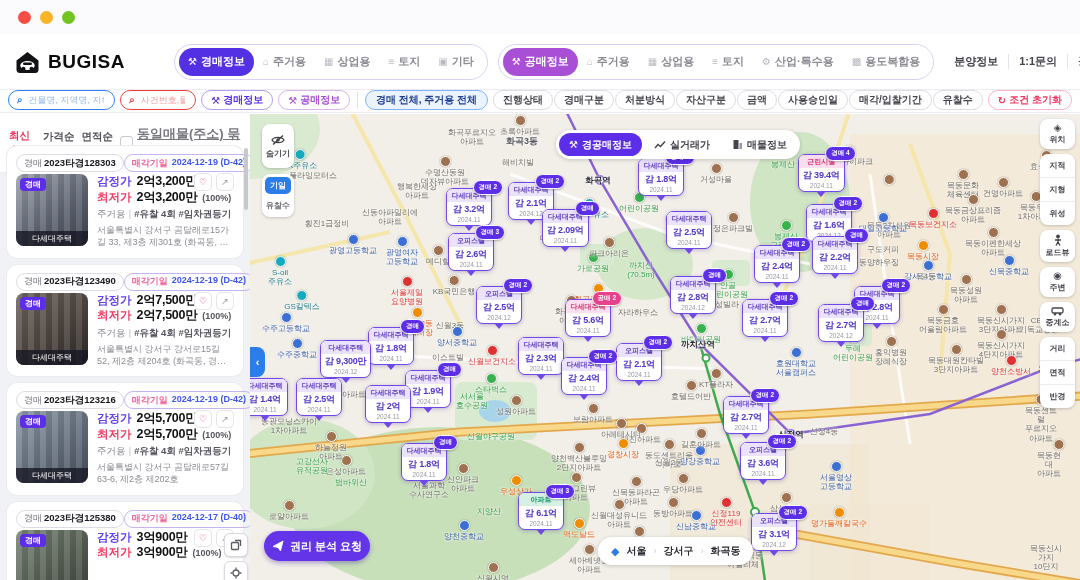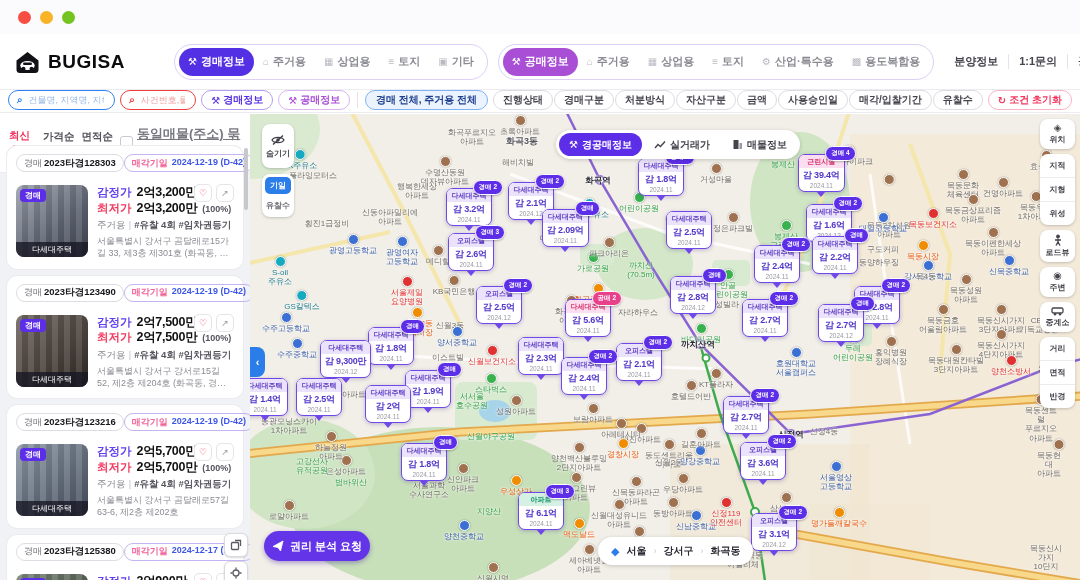--- a/index.html
+++ b/index.html
@@ -42,21 +42,21 @@
   
   #sidebar{position:absolute;left:0;top:114px;width:250px;bottom:0;background:#f1f2f5;border-right:1px solid #e2e2e7;overflow:hidden;}
   #sortbar{height:26px;background:#fff;border-bottom:1px solid #ececf0;display:flex;align-items:center;padding:16px 9px;gap:6px;}
   .sortopt{font-size:10.5px;font-weight:bold;color:#55555e;cursor:pointer;}
   .sortopt.on{color:#f2385e;}
   #groupchk{margin-left:auto;display:flex;align-items:center;gap:4px;cursor:pointer;}
   #groupchk .box{width:12px;height:12px;border:1.5px solid #c9c9d1;border-radius:3px;background:#fff;}
   #groupchk .lbl{font-size:13px;color:#77777f;font-weight:bold;text-decoration:underline;}
   #cards{position:absolute;left:0;right:0;top:26px;bottom:0;padding:6px 7px;overflow:hidden;}
   .card{background:#fff;border-radius:10px;padding:8px 9px 9px;margin-bottom:7px;position:relative;box-shadow:0 0 0 1px #ececf0;}
-  .card-head{display:flex;align-items:center;justify-content:space-between;margin-bottom:13px;}
+  .card-head{display:flex;align-items:center;justify-content:space-between;margin-bottom:2px;}
   .case-pill{border:1px solid #dcdce2;border-radius:10px;padding:1.5px 7px;font-size:9px;color:#6a6a72;white-space:nowrap;}
   .case-pill b{color:#17171c;font-size:9.5px;margin-left:2px;}
   .date-pill{border:1px solid #c5b4f2;border-radius:10px;padding:1.5px 7px;font-size:9px;display:flex;gap:4px;white-space:nowrap;}
   .date-pill .dl{color:#f0659a;font-weight:bold;}
   .date-pill .dv{color:#3d55e8;font-weight:bold;}
   .card-body{display:flex;gap:9px;}
   .thumb{width:72px;height:72px;border-radius:8px;position:relative;flex:0 0 auto;overflow:hidden;background:linear-gradient(140deg,#9aa0ab,#5d6370 60%,#3f4450);}
   .card:nth-child(2) .thumb{background:linear-gradient(140deg,#6e655f,#4a423d 60%,#2f2a26);}
   .card:nth-child(3) .thumb{background:linear-gradient(140deg,#8e9aa8,#66707e 55%,#474f5c);}
   .card:nth-child(4) .thumb{background:linear-gradient(140deg,#7a8577,#565f54 55%,#3a413a);}

